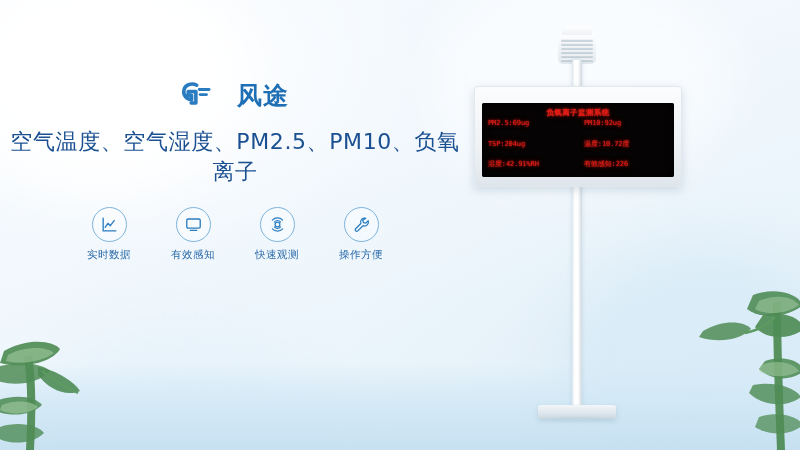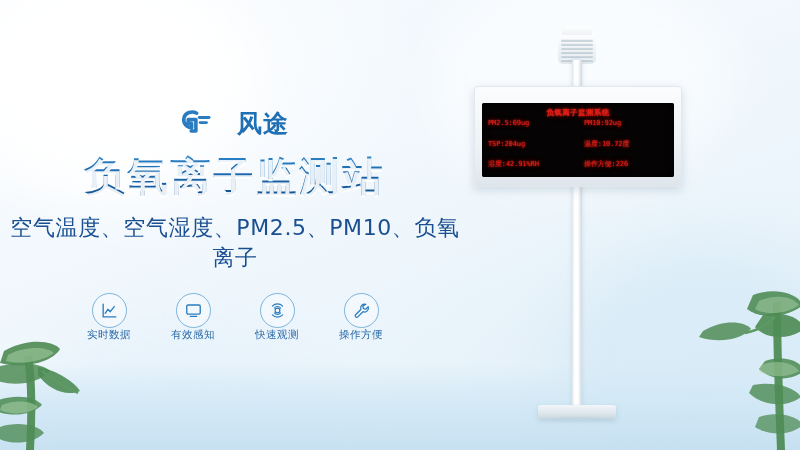--- a/index.html
+++ b/index.html
@@ -22,21 +22,21 @@
   .w2{left:430px;top:-30px;width:300px;height:220px;background:rgba(255,255,255,.55);}
   .w3{left:560px;top:250px;width:300px;height:230px;background:rgba(208,231,245,.55);}
   .w4{left:40px;top:330px;width:280px;height:180px;background:rgba(226,240,250,.6);}
   .ground{
     position:absolute;left:0;right:0;bottom:0;height:86px;
     background:linear-gradient(180deg, rgba(214,234,246,0) 0%, rgba(208,231,245,.75) 42%, rgba(196,223,240,.9) 100%);
   }
 
   
   .left{position:absolute;left:0;top:78px;width:470px;text-align:center;}
-  .brand{display:flex;align-items:center;justify-content:center;gap:22px;height:34px;margin-top:28px;}
+  .brand{display:flex;align-items:center;justify-content:center;gap:22px;height:34px;}
   .brand-mark{width:34px;height:30px;display:block;}
   .brand-name{
     font-size:25px;font-weight:bold;color:#1f6fb4;letter-spacing:1px;
     line-height:1;font-family:"DejaVu Sans","Liberation Sans",sans-serif;
   }
   .headline{
     margin-top:14px;font-size:40px;font-weight:bold;letter-spacing:3px;
     color:#1862a8;line-height:1.1;
     background:linear-gradient(180deg,#2f85c9 0%,#1862a8 55%,#14538f 100%);
     -webkit-background-clip:text;background-clip:text;color:transparent;
@@ -51,21 +51,21 @@
     margin-top:20px;display:flex;justify-content:center;gap:24px;
   }
   .feature{width:60px;text-align:center;}
   .f-circle{
     width:33px;height:33px;margin:0 auto;border-radius:50%;
     border:1.4px solid #7db4dc;background:rgba(255,255,255,.35);
     display:flex;align-items:center;justify-content:center;
   }
   .f-circle svg{display:block;}
   .f-label{
-    font-size:10.5px;color:#2a6aa8;letter-spacing:.5px;
+    margin-top:6px;font-size:10.5px;color:#2a6aa8;letter-spacing:.5px;
     font-family:Liberation Serif, serif;
   }
 
   
   .station{position:absolute;left:0;top:0;width:800px;height:450px;pointer-events:none;}
   .station > *{pointer-events:auto;}
   .pole{
     position:absolute;left:572px;top:60px;width:10px;height:355px;
     background:linear-gradient(90deg,#dfe7ec 0%,#ffffff 28%,#ffffff 58%,#cfd9e0 100%);
     border-radius:2px;
@@ -150,21 +150,20 @@
       <span class="brand-mark">
         <svg viewBox="0 0 40 34" width="34" height="30" aria-hidden="true">
           <path d="M18.5 5.5 C13 2.5 5 4.5 3.5 11 C2 17.5 7 22.5 12.5 22.5 L12.5 17.5 L8.5 17.5 L8.5 13 L17.5 13 L17.5 26.5 L12 26.5" fill="none" stroke="#2a7cc0" stroke-width="4.2" stroke-linecap="round" stroke-linejoin="round"></path>
           <path d="M21.5 10.5 L33 10.5" fill="none" stroke="#2a7cc0" stroke-width="3.4" stroke-linecap="round"></path>
           <path d="M22.5 16.5 L30 16.5" fill="none" stroke="#2a7cc0" stroke-width="3.4" stroke-linecap="round"></path>
         </svg>
       </span>
       <span class="brand-name">风途</span>
     </div>
 
-    <div class="headline">负氧离子监测站</div>
     <div class="subline">空气温度、空气湿度、PM2.5、PM10、负氧离子</div>
 
     <div class="features">
 
       <div class="feature">
         <div class="f-circle">
           <svg viewBox="0 0 24 24" width="19" height="19" aria-hidden="true">
             <path d="M4 4 L4 20 L20 20" fill="none" stroke="#2a7cc0" stroke-width="1.7" stroke-linecap="round"></path>
             <path d="M6.5 15.5 L10 10.5 L13 13.5 L18 7" fill="none" stroke="#2a7cc0" stroke-width="1.7" stroke-linecap="round" stroke-linejoin="round"></path>
           </svg>
@@ -226,21 +225,21 @@
 
     <div class="board">
       <div class="screen">
         <div class="led led-title">负氧离子监测系统</div>
         <div class="led led-grid">
           <div class="led-cell">PM2.5:69ug</div>
           <div class="led-cell">PM10:92ug</div>
           <div class="led-cell">TSP:204ug</div>
           <div class="led-cell">温度:10.72度</div>
           <div class="led-cell">湿度:42.91%RH</div>
-          <div class="led-cell">操作方便:226</div>
+          <div class="led-cell">有效感知:226</div>
         </div>
       </div>
     </div>
 
   </div>
 
   <span class="foliage fol-left">
     <svg width="130" height="145" viewBox="0 0 130 145" aria-hidden="true">
       <g fill="#4f8c55">
         <path d="M10 46 C34 32 60 36 66 44 C58 58 28 64 6 58 Z" opacity=".92"></path>

